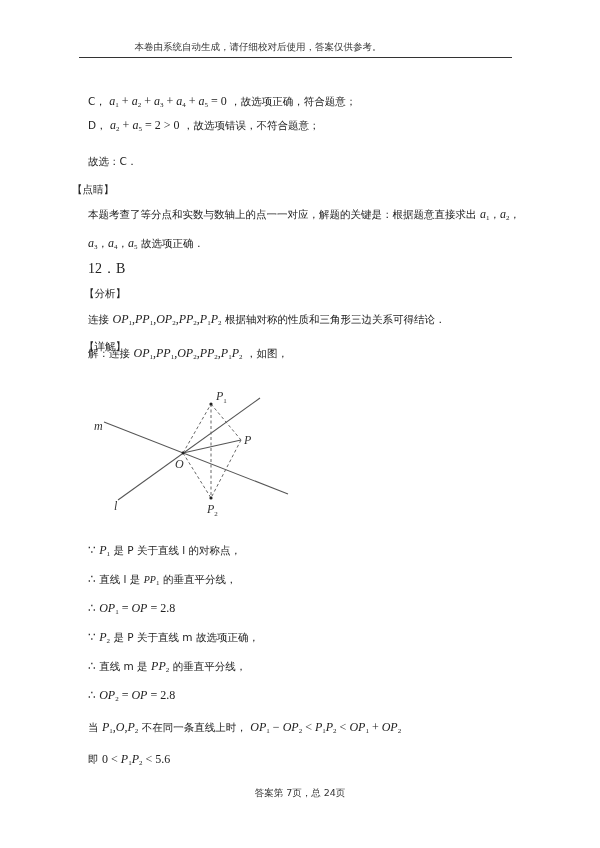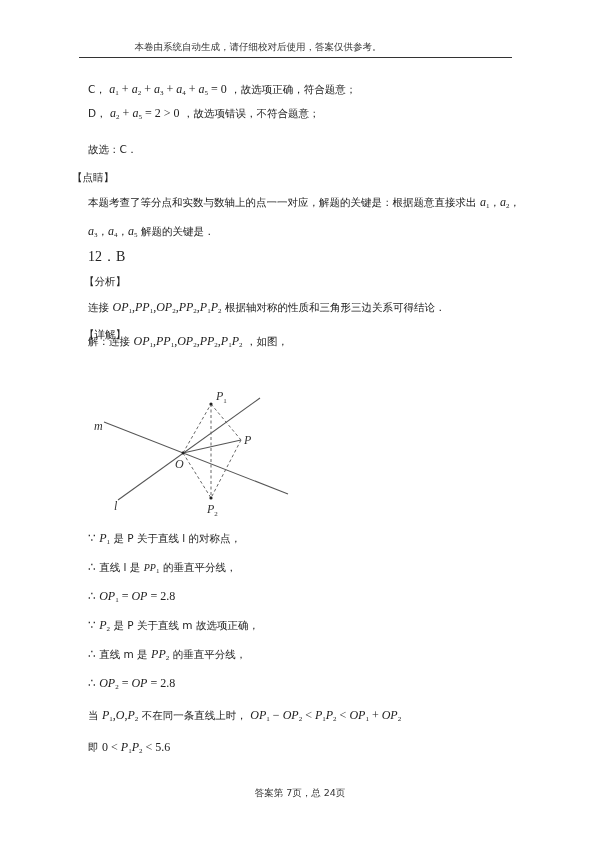--- a/index.html
+++ b/index.html
@@ -2,21 +2,21 @@
 <html><head>
 <meta charset="utf-8">
 <style>
   html, body { margin:0; padding:0; background:#ffffff; }
   body { width:600px; height:848px; position:relative; overflow:hidden;
          font-family:"DejaVu Serif","Liberation Serif",serif; color:#222; }
   .header { position:absolute; top:41px; left:0; width:516px; text-align:center;
             font-size:9.5px; color:#333; font-family:"DejaVu Sans",sans-serif; }
   .header-rule { position:absolute; top:57px; left:79px; width:433px; height:0;
                  border-top:1px solid #333; }
-  .line { position:absolute; left:88px; font-size:11px; line-height:14px; white-space:nowrap; }
+  .line { position:absolute; left:88px; font-size:11px; line-height:22px; white-space:nowrap;margin-top:8px; }
   .cn { font-family:"DejaVu Sans",sans-serif; font-size:10.5px; }
   .m { font-family:"Liberation Serif","DejaVu Serif",serif; font-style:italic; font-size:12px; }
   .mr { font-family:"Liberation Serif","DejaVu Serif",serif; font-size:12px; }
   sub { font-size:7px; vertical-align:-2px; font-style:normal; }
   .diagram { position:absolute; left:90px; top:380px; width:240px; height:140px; }
   .footer { position:absolute; top:787px; left:0; width:600px; text-align:center;
             font-size:9.5px; color:#333; font-family:"DejaVu Sans",sans-serif; }
 </style>
 </head>
 <body>
@@ -40,21 +40,21 @@
 
 <div class="line cn" style="top:170px;left:72px">【点睛】</div>
 
 <div class="line" style="top:195px">
   <span class="cn">本题考查了等分点和实数与数轴上的点一一对应，解题的关键是：根据题意直接求出</span>
   <span><span class="m">a<sub>1</sub></span><span class="cn">，</span><span class="m">a<sub>2</sub></span><span class="cn">，</span></span>
 </div>
 
 <div class="line" style="top:224px">
   <span><span class="m">a<sub>3</sub></span><span class="cn">，</span><span class="m">a<sub>4</sub></span><span class="cn">，</span><span class="m">a<sub>5</sub></span></span>
-  <span class="cn">解题的关键是．</span>
+  <span class="cn">故选项正确．</span>
 </div>
 
 <div class="line mr" style="top:250px;font-size:14px">12．B</div>
 
 <div class="line cn" style="top:274px;left:84px">【分析】</div>
 
 <div class="line" style="top:300px">
   <span class="cn">连接</span>
   <span><span class="m">OP<sub>1</sub></span><span class="mr">,</span><span class="m">PP<sub>1</sub></span><span class="mr">,</span><span class="m">OP<sub>2</sub></span><span class="mr">,</span><span class="m">PP<sub>2</sub></span><span class="mr">,</span><span class="m">P<sub>1</sub>P<sub>2</sub></span></span>
   <span class="cn">根据轴对称的性质和三角形三边关系可得结论．</span>

